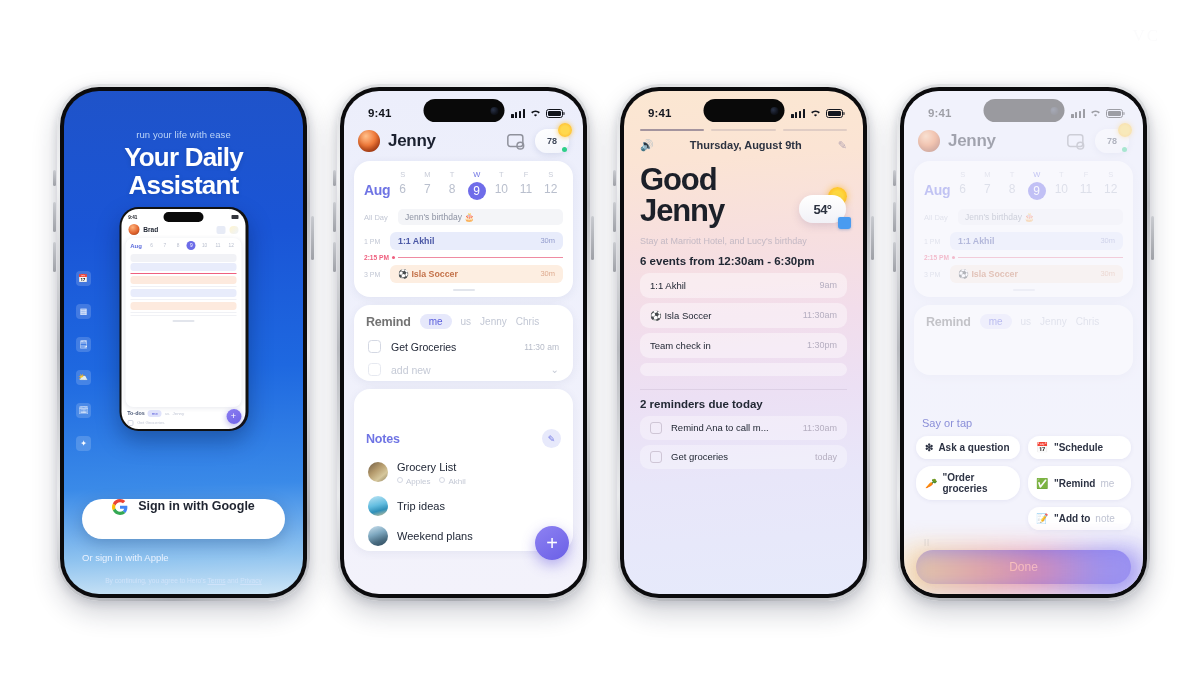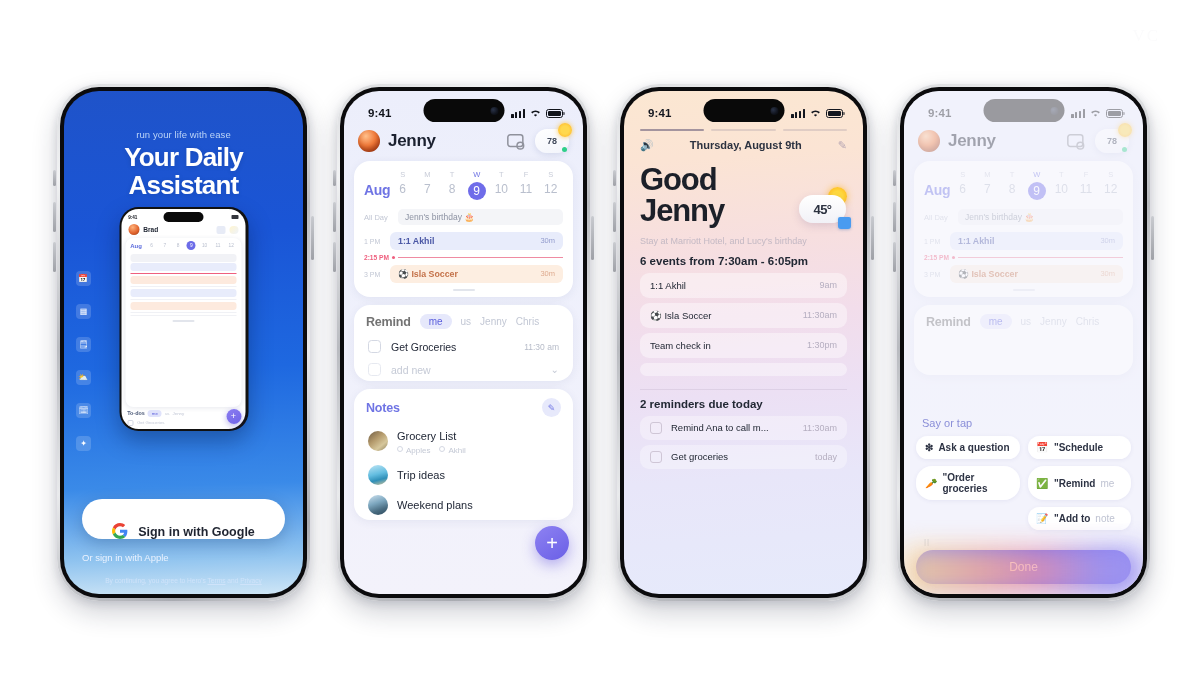--- a/index.html
+++ b/index.html
@@ -125,21 +125,21 @@
     display:flex; align-items:center; justify-content:center; line-height:1;
     box-shadow:0 2px 6px rgba(80,70,200,.4); }
 
   
   .rail{ position:absolute; left:12px; top:180px; display:flex; flex-direction:column; gap:18px; z-index:4; }
   .rail .ri{ width:15px; height:15px; border-radius:4px; background:rgba(255,255,255,.17);
     display:flex; align-items:center; justify-content:center; font-size:8px; line-height:1; }
 
   .ob-bottom{ padding:0 18px 10px; position:relative; z-index:3; }
   .g-btn{
-    display:flex; align-items:flex-end; justify-content:center; gap:10px;
+    display:flex; align-items:flex-start; justify-content:center; gap:10px;
     background:#fff; color:#1f2430; border-radius:26px; height:40px;
     font-size:12.5px; font-weight:600; box-shadow:0 5px 16px rgba(6,26,70,.22);
   }
   .g-logo{ width:16px; height:16px; position:relative; }
   .ob-apple{ text-align:left; font-size:9.5px; color:#eaf2ff; margin-top:13px; font-weight:500; }
   .ob-legal{ text-align:center; font-size:6.6px; color:#cfe3fa; margin-top:14px; }
   .ob-legal u{ text-decoration:underline; }
 
   
   #p2{ left:337px; }
@@ -198,21 +198,21 @@
   .remind-head .pill{ font-size:10px; color:#5b5fdd; background:#e6e8fb; padding:2px 9px; border-radius:9px; }
   .remind-head .who{ font-size:10px; color:#c2c7d4; }
   .rm-row{ display:flex; align-items:center; gap:10px; padding:5px 14px; }
   .cbox{ width:13px; height:13px; border:1.4px solid #d4d8e3; border-radius:3.5px; flex:none; }
   .rm-row .tx{ flex:1; font-size:10.5px; color:#232938; }
   .rm-row .tm{ font-size:8.5px; color:#b7bcc9; }
   .rm-row.ghost .tx{ color:#c5cad6; } .rm-row.ghost .cbox{ border-color:#e6e9f0; }
   .chev{ color:#c5cad6; font-size:10px; }
 
   
-  .notes-head{ display:flex; align-items:center; padding:9px 12px 4px; }
+  .notes-head{ display:flex; align-items:center; padding:9px 12px 4px;margin-top:31px; }
   .notes-head .lb{ flex:1; font-size:12.5px; font-weight:700; color:#6f74e4; letter-spacing:-.2px; }
   .edit-btn{ width:19px; height:19px; border-radius:50%; background:#e7e9fb;
     display:flex; align-items:center; justify-content:center; font-size:9px; color:#6f74e4; }
   .note-row{ display:flex; align-items:center; gap:9px; padding:5px 14px; }
   .nthumb{ width:20px; height:20px; border-radius:50%; flex:none; }
   .nt1{ background:linear-gradient(140deg,#6e5b43 0%,#b49a6c 40%,#d6c79c 70%,#8b7d5a 100%); }
   .nt2{ background:linear-gradient(165deg,#bfe6f5 0%,#63bde0 45%,#2f8fb8 70%,#d9c79a 100%); }
   .nt3{ background:linear-gradient(160deg,#cfe3f0 0%,#7da7bf 40%,#4a6d82 70%,#2e4a5c 100%); }
   .note-row .ttl{ font-size:11px; color:#202736; }
   .note-sub{ display:flex; gap:9px; margin-top:2px; }
@@ -605,27 +605,27 @@
         </div>
 
         <div class="br-h1">
           <div>Good</div>
           <div>Jenny</div>
         </div>
 
         <div class="wx-big">
           <span class="wx-bsun"></span>
           <span class="wx-cloud">
-            <span class="tt">45°</span>
+            <span class="tt">54°</span>
           </span>
           <span class="wx-shirt"></span>
         </div>
 
         <div class="br-sub">Stay at Marriott Hotel, and Lucy's birthday</div>
-        <div class="br-cnt">6 events from 7:30am - 6:05pm</div>
+        <div class="br-cnt">6 events from 12:30am - 6:30pm</div>
 
         <div class="br-ev">
           <span>1:1 Akhil</span>
           <span class="tm">9am</span>
         </div>
         <div class="br-ev">
           <span>⚽ Isla Soccer</span>
           <span class="tm">11:30am</span>
         </div>
         <div class="br-ev">

